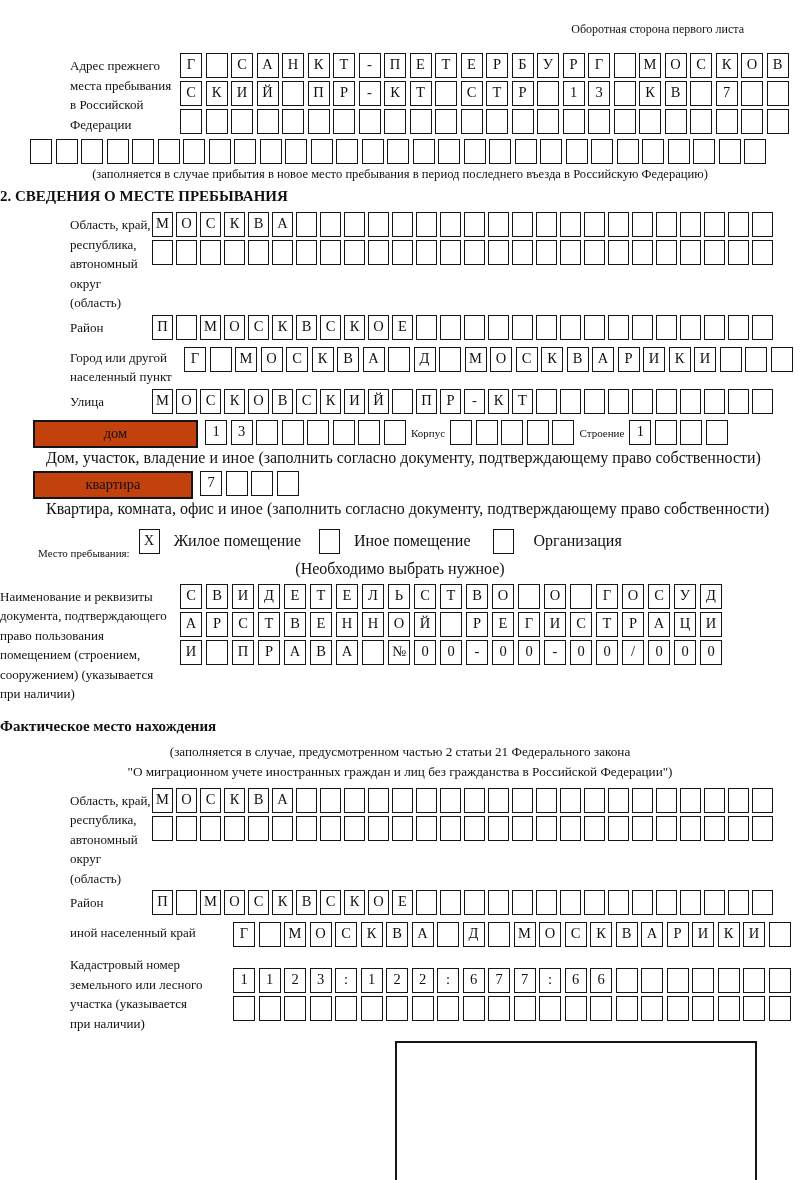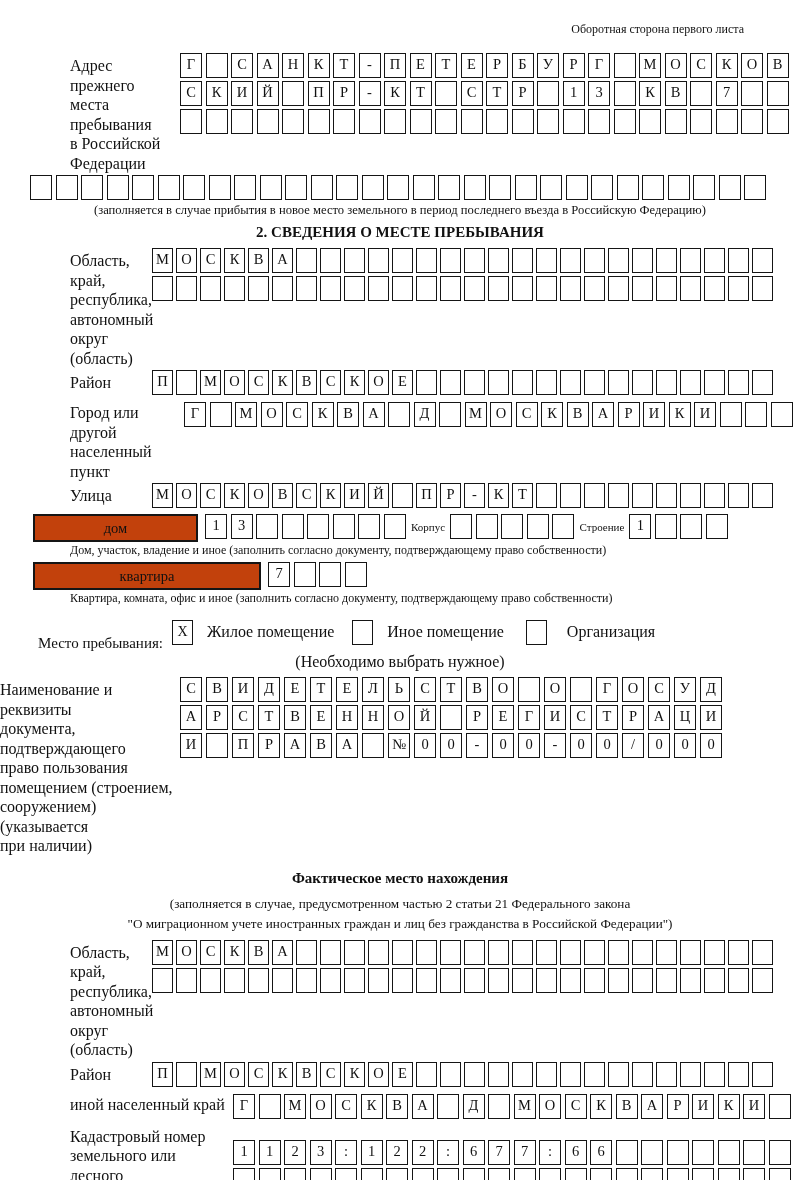--- a/index.html
+++ b/index.html
@@ -14,40 +14,40 @@
   .cr{display:flex;margin-bottom:3px;}
   .cell{
     box-sizing:border-box;display:inline-block;flex:0 0 auto;
     width:22px;height:25px;border:1.8px solid #151515;margin-right:3.5px;
     text-align:center;font-size:14.5px;line-height:21px;background:#fff;
   }
   .cells-sm .cell{width:21px;margin-right:3px;}        
   .cells-doc .cell{width:22px;margin-right:4px;}       
 
   .field{display:flex;align-items:flex-start;padding-left:70px;margin-bottom:2px;}
-  .flabel{font-size:16px;line-height:19.5px;flex:0 0 auto;padding-top:3px;}
+  .flabel{font-size:13px;line-height:19.5px;flex:0 0 auto;padding-top:3px;}
   .w82{width:82px;} .w114{width:114px;} .w163{width:163px;} .w180{width:180px;} .w110{width:110px;}
 
   .note-center{text-align:center;font-size:12.6px;margin:1px 0 4px;}
-  .sec-title{text-align:center;font-weight:bold;font-size:15px;margin:6px 0 7px;}
-  .caption{padding-left:70px;font-size:12px;margin:1px 0 4px;}
+  .sec-title{text-align:left;font-weight:bold;font-size:15px;margin:6px 0 7px;}
+  .caption{padding-left:46px;font-size:16px;margin:1px 0 4px;}
 
   .row4{padding-left:30px;margin-top:1px;}
 
   .house-row{display:flex;align-items:flex-start;padding-left:33px;margin-top:3px;}
   .wide-box{
     box-sizing:border-box;border:2px solid #151515;height:28px;
     display:flex;align-items:center;justify-content:center;font-size:14.5px;background:#c2410c;flex:0 0 auto;
   }
   .box-dom{width:165px;margin-right:7px;}
-  .box-kv{width:228px;margin-right:7px;}
+  .box-kv{width:160px;margin-right:7px;}
   .inline-lbl{font-size:11px;line-height:26px;margin:0 5px 0 2px;flex:0 0 auto;}
 
   .stay{display:flex;align-items:center;padding-left:38px;margin-top:6px;}
-  .stay-lbl{font-size:15px;flex:0 0 auto;margin-top:23px;}
+  .stay-lbl{font-size:11px;flex:0 0 auto;margin-top:23px;}
   .chk{
     box-sizing:border-box;width:21px;height:25px;border:1.8px solid #151515;
     text-align:center;line-height:22px;font-size:14px;flex:0 0 auto;margin:0 14px 0 9px;background:#fff;
   }
   .opt{font-size:16px;flex:0 0 auto;}
 
   .doc{display:flex;align-items:flex-start;margin-top:6px;}
 
   .fact-note{text-align:center;font-size:13.2px;line-height:20px;}
 
@@ -175,21 +175,21 @@
     <span class="cell"></span>
     <span class="cell"></span>
     <span class="cell"></span>
     <span class="cell"></span>
     <span class="cell"></span>
     <span class="cell"></span>
     <span class="cell"></span>
     <span class="cell"></span>
     <span class="cell"></span>
   </div>
-<div class="note-center">(заполняется в случае прибытия в новое место земельного в период последнего въезда в Российскую Федерацию)</div>
+<div class="note-center">(заполняется в случае прибытия в новое место пребывания в период последнего въезда в Российскую Федерацию)</div>
 
 <div class="sec-title">2. СВЕДЕНИЯ О МЕСТЕ ПРЕБЫВАНИЯ</div>
 
 <div class="field">
   <div class="flabel w82">
     <div>Область, край,</div>
     <div>республика,</div>
     <div>автономный</div>
     <div>округ (область)</div>
   </div>

